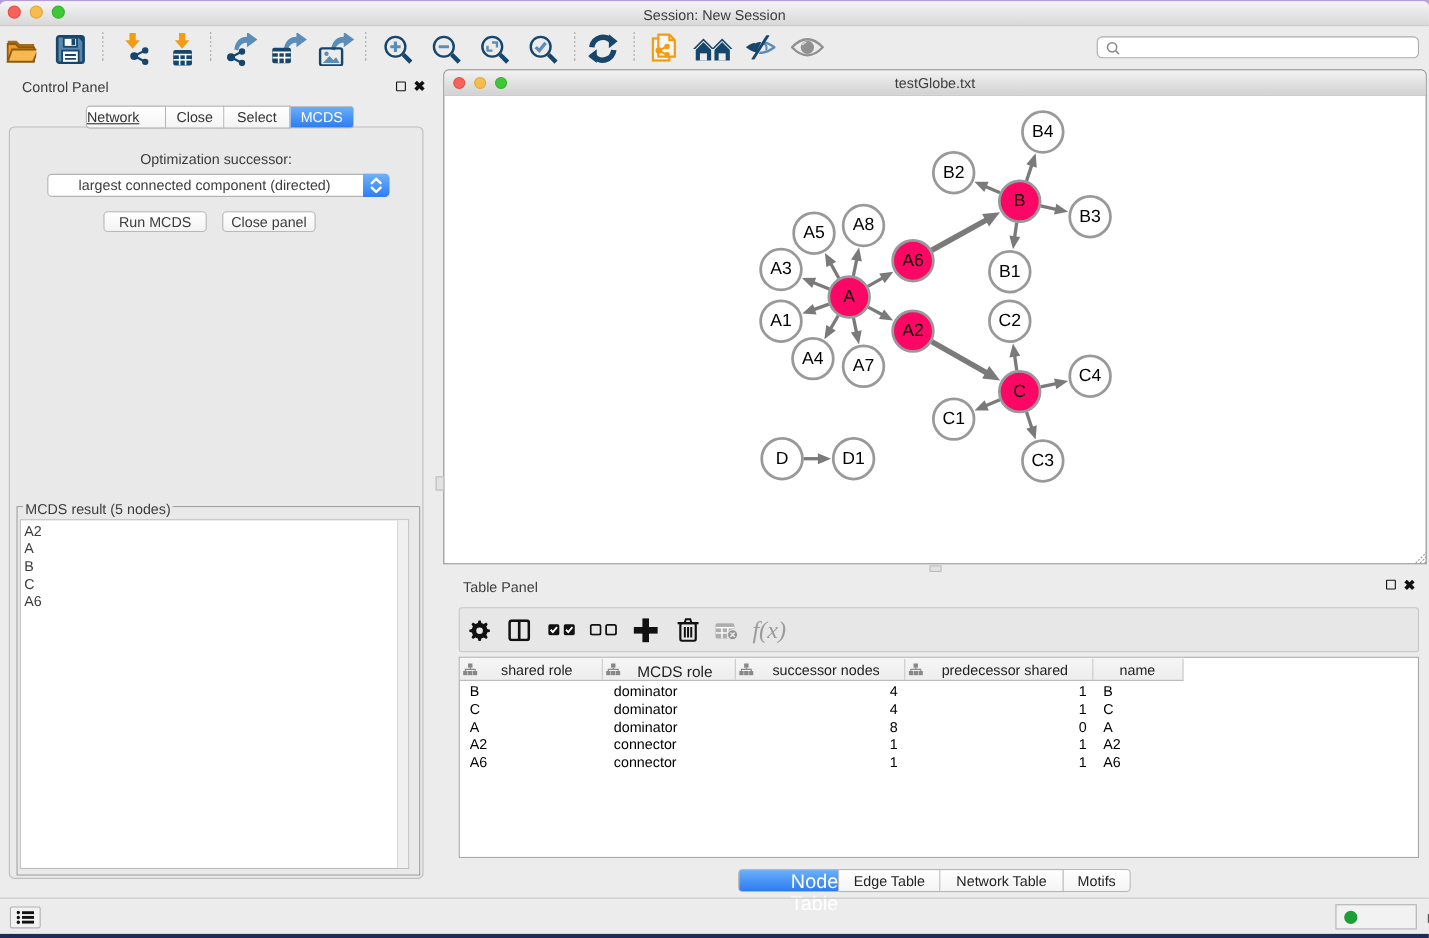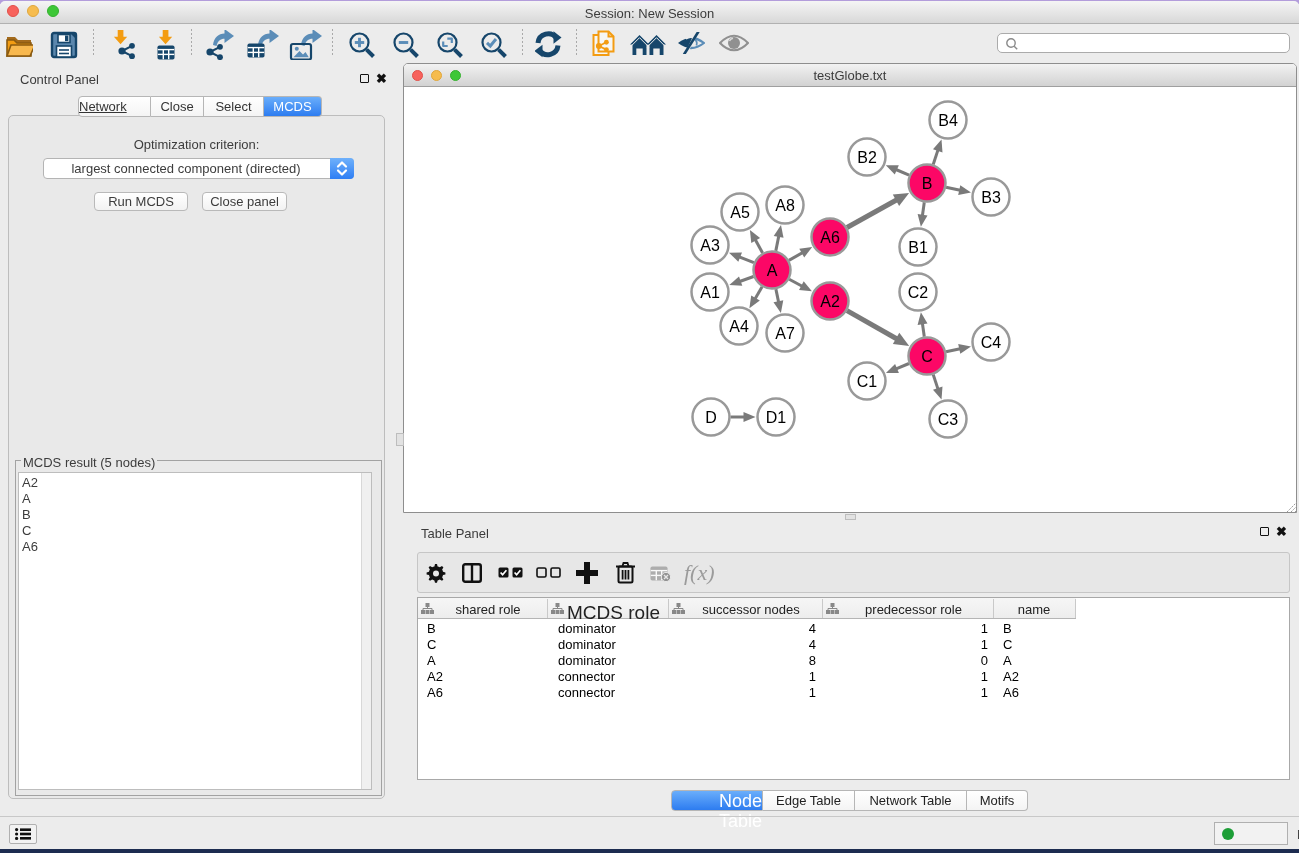--- a/index.html
+++ b/index.html
@@ -185,21 +185,21 @@
 <div class="abs" style="left:360px;top:74px;width:9px;height:9px;border:1.5px solid #111;border-radius:1px;"></div>
 <div class="abs" style="left:376px;top:71px;font-size:13px;font-weight:bold;color:#111;">✖</div>
 
 <div class="abs" style="left:8px;top:115px;width:377px;height:684px;background:#e9e9e9;border:1px solid #bdbdbd;border-radius:5px;"></div>
 
 <div class="abs" style="left:78px;top:96px;width:73px;height:21px;background:linear-gradient(#ffffff,#f4f4f4);border:1px solid #b6b6b6;border-left-width:1px;border-radius:4px 0 0 4px;color:#343434;font-size:13px;text-align:left;line-height:20px;text-decoration:underline;">Network</div>
 <div class="abs" style="left:151px;top:96px;width:53px;height:21px;background:linear-gradient(#ffffff,#f4f4f4);border:1px solid #b6b6b6;border-left-width:0px;border-radius:0;color:#343434;font-size:13px;text-align:center;line-height:20px;">Close</div>
 <div class="abs" style="left:204px;top:96px;width:60px;height:21px;background:linear-gradient(#ffffff,#f4f4f4);border:1px solid #b6b6b6;border-left-width:0px;border-radius:0;color:#343434;font-size:13px;text-align:center;line-height:20px;">Select</div>
 <div class="abs" style="left:264px;top:96px;width:58px;height:21px;background:linear-gradient(#6aaefb,#2d7cf0);border:1px solid #b6b6b6;border-left-width:0px;border-radius:0 4px 4px 0;color:#fff;font-size:13px;text-align:center;line-height:20px;">MCDS</div>
 
-<div class="abs ttl" style="left:8px;top:137px;width:377px;text-align:center;">Optimization criterion:</div>
+<div class="abs ttl" style="left:8px;top:137px;width:377px;text-align:center;">Optimization successor:</div>
 
 <div class="abs" style="left:43px;top:158px;width:311px;height:21px;background:#fff;border:1px solid #b4b4b4;border-radius:4px;"></div>
 <div class="abs ttl" style="left:43px;top:161px;width:286px;text-align:center;">largest connected component (directed)</div>
 <div class="abs" style="left:330px;top:158px;width:24px;height:21px;background:linear-gradient(#6fb1fb,#2e7ef4);border-radius:0 4px 4px 0;"></div>
 <svg class="abs" style="left:330px;top:158px;" width="24" height="21" viewBox="0 0 24 21">
     <path d="M8 8.5 L12 4.5 L16 8.5" fill="none" stroke="#fff" stroke-width="2.2" stroke-linecap="round" stroke-linejoin="round"></path>
     <path d="M8 12.5 L12 16.5 L16 12.5" fill="none" stroke="#fff" stroke-width="2.2" stroke-linecap="round" stroke-linejoin="round"></path>
   </svg>
 
 <div class="abs ttl" style="left:94px;top:192px;width:94px;height:19px;background:linear-gradient(#ffffff,#f2f2f2);border:1px solid #b9b9b9;border-radius:4px;text-align:center;line-height:18px;">Run MCDS</div>
@@ -373,39 +373,39 @@
   </svg>
 <div class="abs" style="left:431px;top:602px;width:114px;text-align:center;font-size:13px;color:#222;">shared role</div>
 <div class="abs" style="left:547px;top:599px;width:1px;height:19px;background:#c9c9c9;"></div>
 <svg class="abs" style="left:551px;top:603px;" width="13" height="11" viewBox="0 0 13 11">
     <rect x="4.5" y="0" width="4" height="4" fill="#888"></rect>
     <rect x="0" y="7" width="4" height="4" fill="#888"></rect>
     <rect x="4.5" y="7" width="4" height="4" fill="#888"></rect>
     <rect x="9" y="7" width="4" height="4" fill="#888"></rect>
     <path d="M6.5 4 L6.5 5.5 M2 7 L2 5.5 L11 5.5 L11 7" fill="none" stroke="#888" stroke-width="1"></path>
   </svg>
-<div class="abs" style="left:561px;top:602px;width:105px;text-align:center;font-size:19px;color:#222;">MCDS role</div>
+<div class="abs" style="left:561px;top:602px;width:105px;text-align:center;font-size:14px;color:#222;">MCDS role</div>
 <div class="abs" style="left:668px;top:599px;width:1px;height:19px;background:#c9c9c9;"></div>
 <svg class="abs" style="left:672px;top:603px;" width="13" height="11" viewBox="0 0 13 11">
     <rect x="4.5" y="0" width="4" height="4" fill="#888"></rect>
     <rect x="0" y="7" width="4" height="4" fill="#888"></rect>
     <rect x="4.5" y="7" width="4" height="4" fill="#888"></rect>
     <rect x="9" y="7" width="4" height="4" fill="#888"></rect>
     <path d="M6.5 4 L6.5 5.5 M2 7 L2 5.5 L11 5.5 L11 7" fill="none" stroke="#888" stroke-width="1"></path>
   </svg>
 <div class="abs" style="left:682px;top:602px;width:138px;text-align:center;font-size:13px;color:#222;">successor nodes</div>
 <div class="abs" style="left:822px;top:599px;width:1px;height:19px;background:#c9c9c9;"></div>
 <svg class="abs" style="left:826px;top:603px;" width="13" height="11" viewBox="0 0 13 11">
     <rect x="4.5" y="0" width="4" height="4" fill="#888"></rect>
     <rect x="0" y="7" width="4" height="4" fill="#888"></rect>
     <rect x="4.5" y="7" width="4" height="4" fill="#888"></rect>
     <rect x="9" y="7" width="4" height="4" fill="#888"></rect>
     <path d="M6.5 4 L6.5 5.5 M2 7 L2 5.5 L11 5.5 L11 7" fill="none" stroke="#888" stroke-width="1"></path>
   </svg>
-<div class="abs" style="left:836px;top:602px;width:155px;text-align:center;font-size:13px;color:#222;">predecessor role</div>
+<div class="abs" style="left:836px;top:602px;width:155px;text-align:center;font-size:13px;color:#222;">predecessor shared</div>
 <div class="abs" style="left:993px;top:599px;width:1px;height:19px;background:#c9c9c9;"></div>
 <div class="abs" style="left:993px;top:602px;width:82px;text-align:center;font-size:13px;color:#222;">name</div>
 <div class="abs" style="left:1075px;top:599px;width:1px;height:19px;background:#c9c9c9;"></div>
 <div class="abs" style="left:427px;top:621px;font-size:13px;">B</div>
 <div class="abs" style="left:558px;top:621px;font-size:13px;">dominator</div>
 <div class="abs" style="left:668px;top:621px;width:148px;text-align:right;font-size:13px;">4</div>
 <div class="abs" style="left:822px;top:621px;width:166px;text-align:right;font-size:13px;">1</div>
 <div class="abs" style="left:1003px;top:621px;font-size:13px;">B</div>
 <div class="abs" style="left:427px;top:637px;font-size:13px;">C</div>
 <div class="abs" style="left:558px;top:637px;font-size:13px;">dominator</div>

